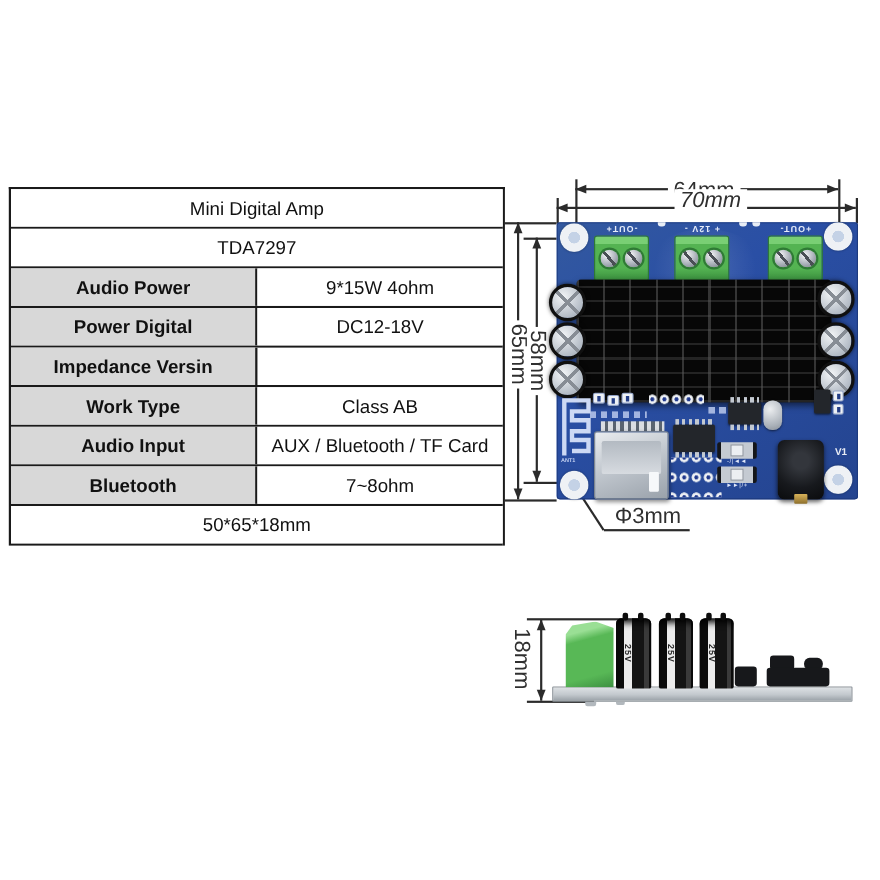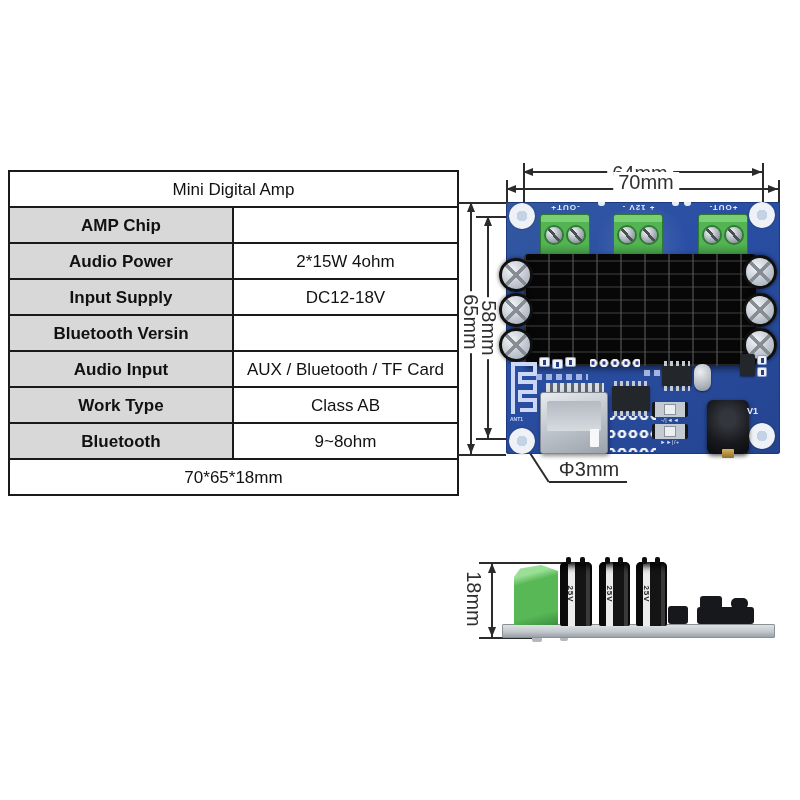--- a/index.html
+++ b/index.html
@@ -134,21 +134,21 @@
     position:absolute;width:36px;text-align:center;font-size:5.5px;color:#dfe7fa;
     letter-spacing:.5px;line-height:1;
   }
   .jack{
     position:absolute;left:201px;top:198px;width:42px;height:54px;border-radius:6px;
     background:radial-gradient(circle at 50% 35%,#33363c 0 18%,#17191d 60%,#0a0b0d);
     box-shadow:0 2px 4px rgba(0,0,0,.6);
   }
   .jack:after{content:"";position:absolute;left:50%;bottom:-4px;transform:translateX(-50%);
     width:12px;height:9px;background:linear-gradient(180deg,#d8b35a,#8d6f2c);border-radius:1px;}
-  .v1{position:absolute;left:241px;top:204px;font-size:9px;font-weight:bold;color:#e8ecf5;}
+  .v1{position:absolute;left:253px;top:204px;font-size:9px;font-weight:bold;color:#e8ecf5;}
   .watermark{position:absolute;left:80px;top:6px;width:110px;height:74px;border-radius:50%;
     background:radial-gradient(circle,rgba(255,255,255,.14),rgba(255,255,255,0) 70%);}
   .castellation{position:absolute;top:0;width:7px;height:4px;background:#e8edf5;border-radius:0 0 3px 3px;}
 
   
   .sv-strip{
     position:absolute;left:502px;top:624px;width:273px;height:14px;
     background:linear-gradient(180deg,#dde1e4 0,#c2c8cd 55%,#9aa1a7 100%);
     border:1px solid #8b9298;box-sizing:border-box;border-radius:1px;
   }
@@ -172,61 +172,61 @@
   .sv-dark{position:absolute;background:#17181b;border-radius:3px;}
 </style>
 </head>
 <body>
 
 <div class="spec-table">
   <div class="spec-row">
     <div class="spec-cell spec-value">Mini Digital Amp</div>
   </div>
   <div class="spec-row">
-    <div class="spec-cell spec-label">AMP Chip</div>
+    <div class="spec-cell spec-value">TDA7297</div>
   </div>
   <div class="spec-row">
     <div class="spec-cell spec-label">Audio Power</div>
-    <div class="spec-cell spec-value">2*15W 4ohm</div>
-  </div>
-  <div class="spec-row">
-    <div class="spec-cell spec-label">Input Supply</div>
+    <div class="spec-cell spec-value">9*15W 4ohm</div>
+  </div>
+  <div class="spec-row">
+    <div class="spec-cell spec-label">Power Digital</div>
     <div class="spec-cell spec-value">DC12-18V</div>
   </div>
   <div class="spec-row">
-    <div class="spec-cell spec-label">Bluetooth Versin</div>
+    <div class="spec-cell spec-label">Impedance Versin</div>
+  </div>
+  <div class="spec-row">
+    <div class="spec-cell spec-label">Work Type</div>
+    <div class="spec-cell spec-value">Class AB</div>
   </div>
   <div class="spec-row">
     <div class="spec-cell spec-label">Audio Input</div>
     <div class="spec-cell spec-value">AUX / Bluetooth / TF Card</div>
   </div>
   <div class="spec-row">
-    <div class="spec-cell spec-label">Work Type</div>
-    <div class="spec-cell spec-value">Class AB</div>
-  </div>
-  <div class="spec-row">
     <div class="spec-cell spec-label">Bluetooth</div>
-    <div class="spec-cell spec-value">9~8ohm</div>
-  </div>
-  <div class="spec-row">
-    <div class="spec-cell spec-value">70*65*18mm</div>
+    <div class="spec-cell spec-value">7~8ohm</div>
+  </div>
+  <div class="spec-row">
+    <div class="spec-cell spec-value">50*65*18mm</div>
   </div>
 </div>
 
 <div>
 
   <div class="hl" style="left:523px;top:171px;width:239px;"></div>
   <div class="arr l" style="left:523px;top:168px;"></div>
   <div class="arr r" style="left:752px;top:168px;"></div>
   <div class="dimlabel" style="left:640px;top:173px;">64mm</div>
 
   <div class="hl" style="left:506px;top:188px;width:272px;"></div>
   <div class="arr l" style="left:506px;top:185px;"></div>
   <div class="arr r" style="left:768px;top:185px;"></div>
-  <div class="dimlabel" style="left:646px;top:182px;">70mm</div>
+  <div class="dimlabel" style="left:646px;top:182px;font-style:italic;">70mm</div>
 
   <div class="vl" style="left:523px;top:163px;height:52px;"></div>
   <div class="vl" style="left:762px;top:163px;height:52px;"></div>
   <div class="vl" style="left:506px;top:180px;height:23px;"></div>
   <div class="vl" style="left:778px;top:180px;height:23px;"></div>
 
   <div class="vl" style="left:470px;top:202px;height:252px;"></div>
   <div class="arr u" style="left:467px;top:202px;"></div>
   <div class="arr d" style="left:467px;top:444px;"></div>
 

